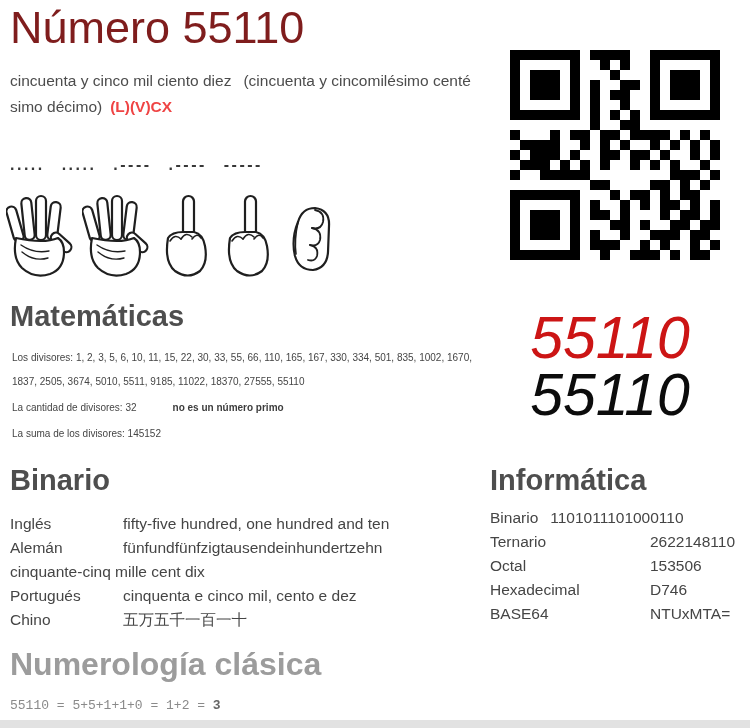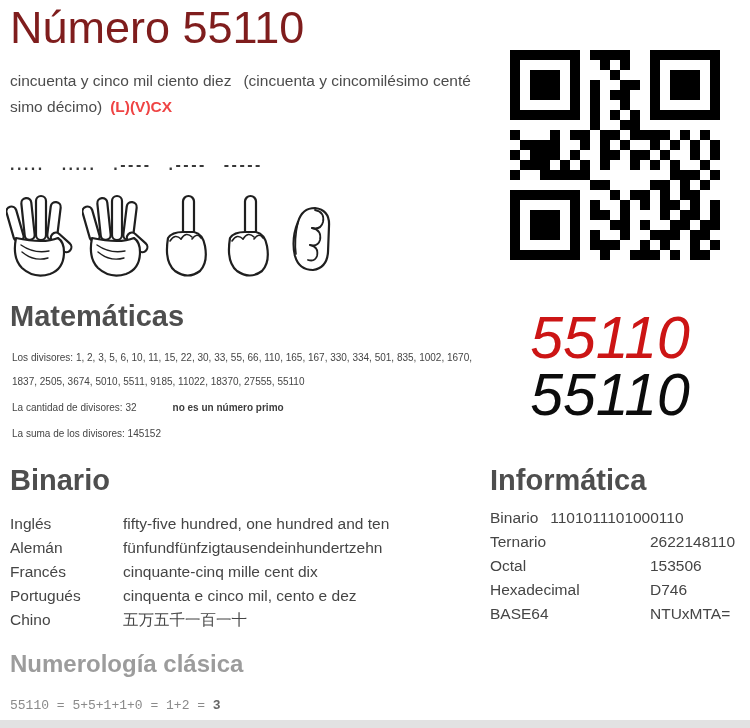--- a/index.html
+++ b/index.html
@@ -31,21 +31,21 @@
   .informatica{left:490px;top:462px;width:260px;}
   .informatica h2{margin-bottom:8px;}
   .idiomas h2{margin-bottom:14px;}
   .table{font-size:15.5px;line-height:24px;}
   .trow{display:flex;}
   .tlabel{width:113px;flex:0 0 auto;}
   .tvalue{flex:1 1 auto;}
   .informatica .tlabel{width:160px;}
   .informatica .trow:first-child .tlabel{width:auto;margin-right:12px;}
   .numerologia{left:10px;top:646px;width:720px;}
-  .numerologia h2{color:#9c9c9c;margin:0 0 16px 0;font-size:24px;}
+  .numerologia h2{color:#9c9c9c;margin:0 0 16px 0;font-size:32px;}
   .formula{font-size:13px;color:#8a8a8a;margin:0;font-family:Liberation Mono, monospace;}
   .formula b{color:#666;}
   .bottom-strip{left:0;top:720px;width:750px;height:8px;background:#e2e2e2;}
 </style>
 </head>
 <body>
 
 <div>
 
   <h1 class="abs" style="left:10px;top:6px;">Número 55110</h1>
@@ -572,21 +572,20 @@
     <div class="table">
         <div class="trow">
           <span class="tlabel">Inglés</span>
           <span class="tvalue">fifty-five hundred, one hundred and ten</span>
         </div>
         <div class="trow">
           <span class="tlabel">Alemán</span>
           <span class="tvalue">fünfundfünfzigtausendeinhundertzehn</span>
         </div>
         <div class="trow">
-          <span class="tlabel">Francés</span>
           <span class="tvalue">cinquante-cinq mille cent dix</span>
         </div>
         <div class="trow">
           <span class="tlabel">Portugués</span>
           <span class="tvalue">cinquenta e cinco mil, cento e dez</span>
         </div>
         <div class="trow">
           <span class="tlabel">Chino</span>
           <span class="tvalue">五万五千一百一十</span>
         </div>

